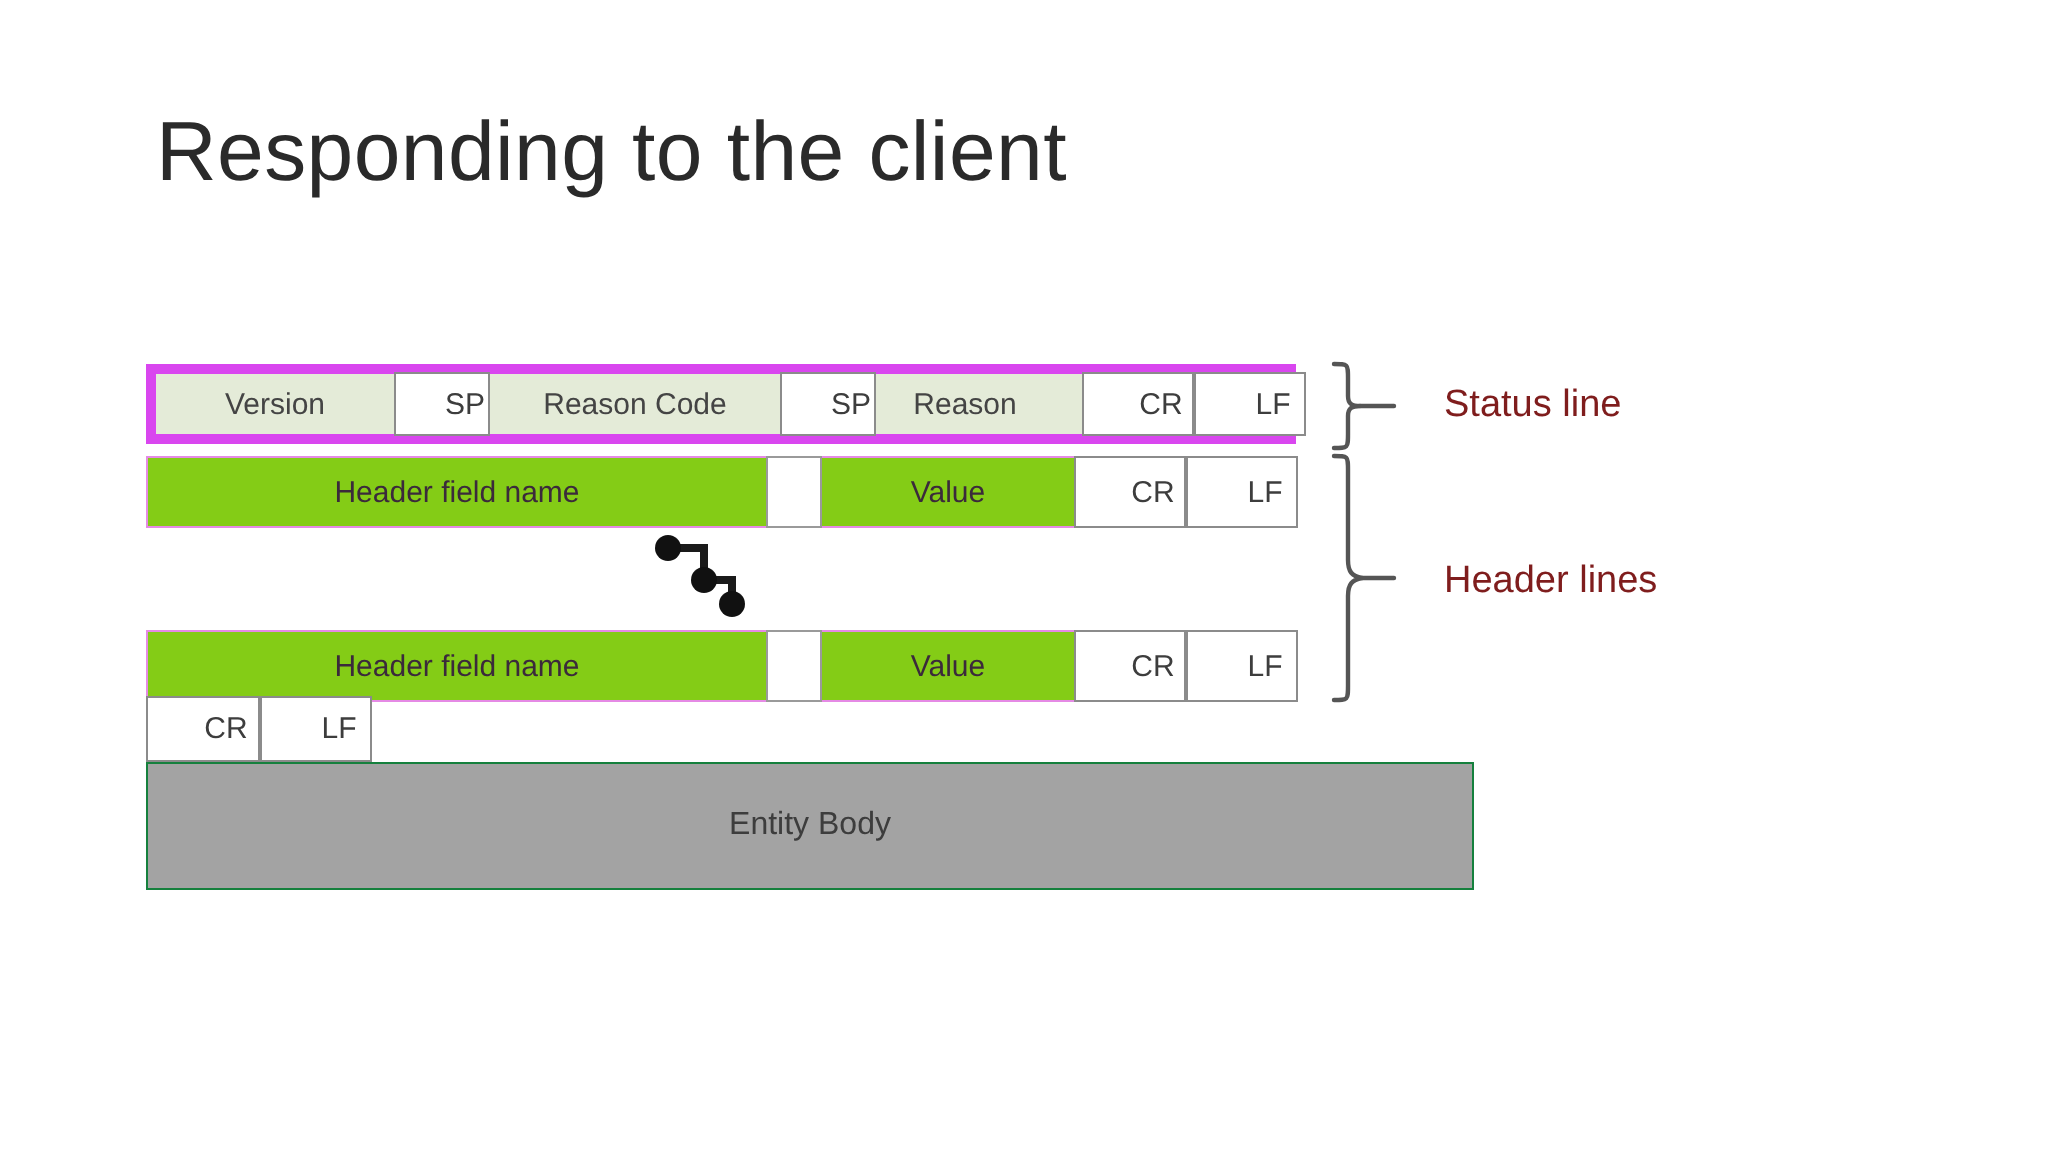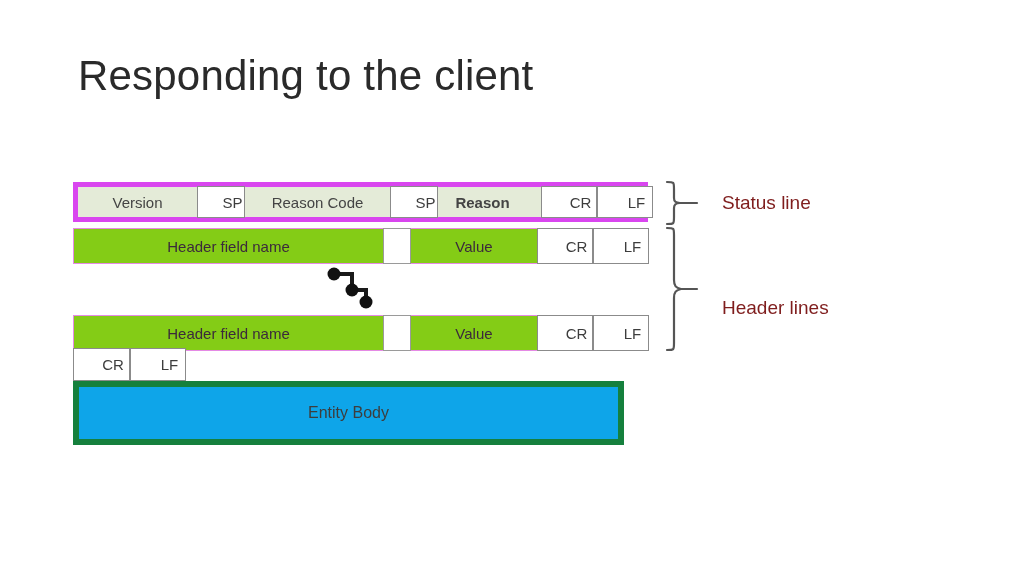--- a/index.html
+++ b/index.html
@@ -116,24 +116,24 @@
   .crlfrow .cell.boxed {
     top: 0;
     height: 100%;
   }
 
   
   .entitybody {
     position: absolute;
     left: 73px;
     top: 381px;
-    width: 551px;
+    width: 664px;
     height: 64px;
-    background: #0ea5e9;
-    border: 6px solid #15803d;
+    background: #a3a3a3;
+    border: 1px solid #15803d;
     box-sizing: border-box;
     display: flex;
     align-items: center;
     justify-content: center;
     font-size: 16px;
     color: #3d3d3d;
   }
 
   
   .brace {
@@ -142,21 +142,21 @@
   .brace-status { left: 663px; top: 178px; }
   .brace-headers { left: 663px; top: 224px; }
 
   .annot {
     position: absolute;
     font-size: 19px;
     color: #7f1d1d;
     white-space: nowrap;
   }
   .annot-status { left: 722px; top: 192px; }
-  .annot-headers { left: 722px; top: 297px; }
+  .annot-headers { left: 722px; top: 280px; }
 
   
   .ellipsis {
     position: absolute;
     left: 322px;
     top: 264px;
   }
 </style>
 </head>
 <body>
@@ -169,21 +169,21 @@
 
     <div class="row statusline">
       <div class="cell label" style="left:0px;width:119px;">Version</div>
 
       <div class="cell boxed" style="left:119px;width:48px;">SP</div>
 
       <div class="cell label" style="left:167px;width:145px;">Reason Code</div>
 
       <div class="cell boxed" style="left:312px;width:48px;">SP</div>
 
-      <div class="cell label" style="left:360px;width:89px;font-weight:bold;">Reason</div>
+      <div class="cell label" style="left:360px;width:89px;">Reason</div>
 
       <div class="cell boxed" style="left:463px;width:56px;">CR</div>
 
       <div class="cell boxed" style="left:519px;width:56px;">LF</div>
     </div>
 
     <div class="row headerrow r1">
       <div class="cell label" style="left:0px;width:309px;">Header field name</div>
 
       <div class="cell blank" style="left:309px;width:28px;"></div>

